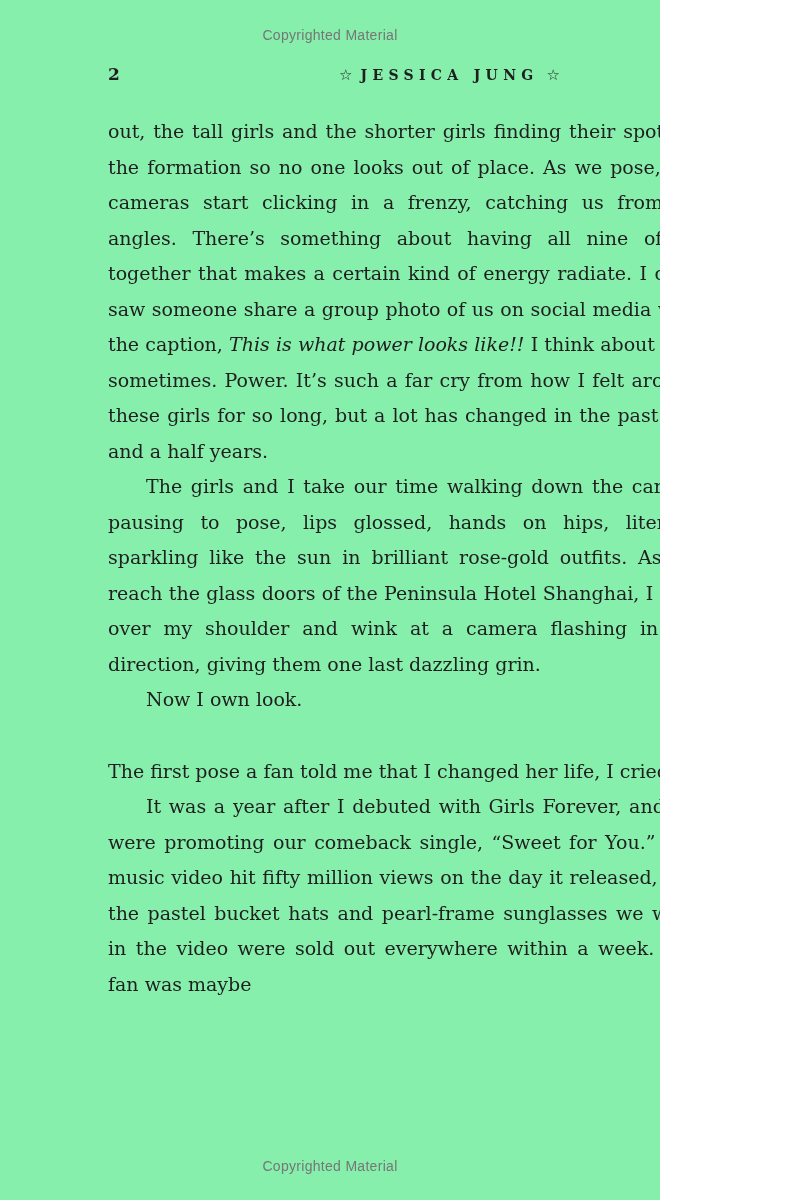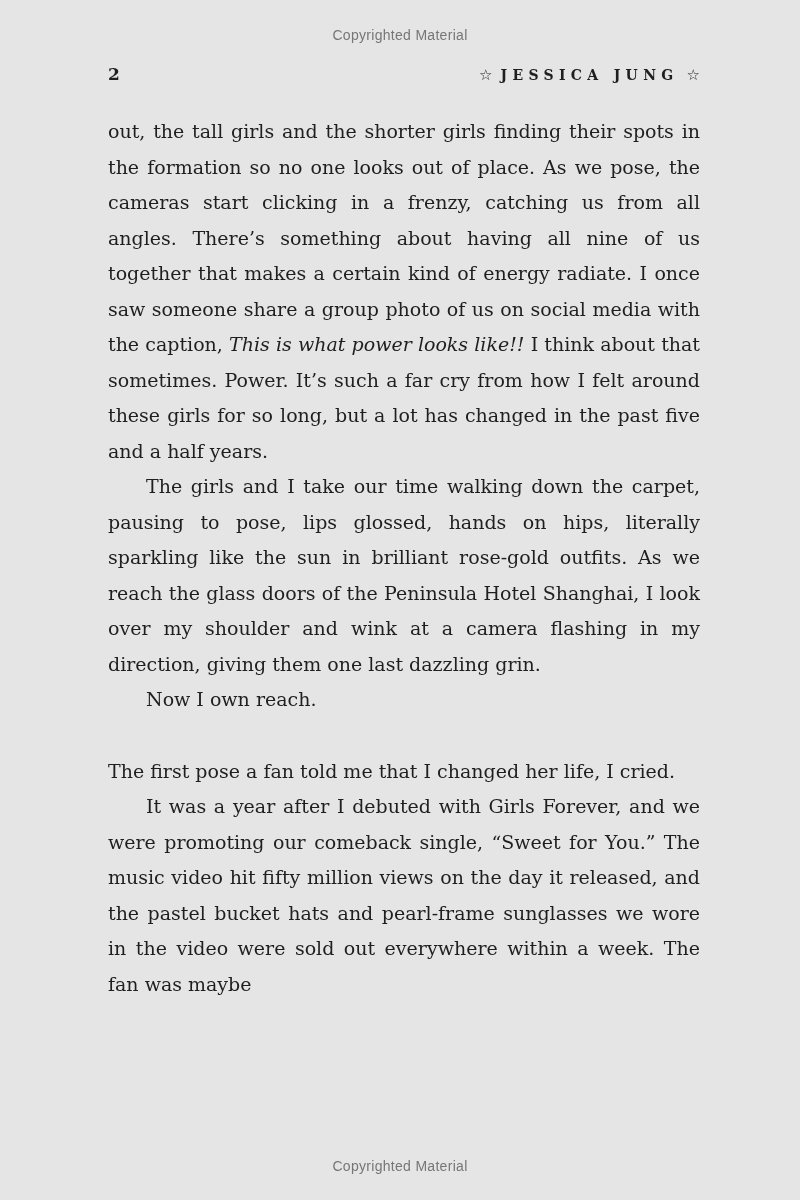--- a/index.html
+++ b/index.html
@@ -2,23 +2,23 @@
 <html><head>
   <meta charset="utf-8">
   <style>
     html, body {
       margin: 0;
       padding: 0;
       background: #ffffff;
     }
     .page {
       position: relative;
-      width: 800px;
+      width: 660px;
       height: 1200px;
-      background: #e5e5e5;
+      background: #86efac;
       box-sizing: border-box;
       font-family: "DejaVu Serif", serif;
       color: #1f1f1f;
       overflow: hidden;
     }
     .notice {
       position: absolute;
       left: 0;
       width: 100%;
       text-align: center;
@@ -87,20 +87,20 @@
     <span class="running-head">
       <span class="star">☆</span>
       <span class="head-text">JESSICA JUNG</span>
       <span class="star">☆</span>
     </span>
   </div>
 
   <div class="body-text">
       <p class="para"><span>out, the tall girls and the shorter girls finding their spots in the formation so no one looks out of place. As we pose, the cameras start clicking in a frenzy, catching us from all angles. There’s something about having all nine of us together that makes a certain kind of energy radiate. I once saw someone share a group photo of us on social media with the caption, </span><em>This is what power looks like!!</em><span> I think about that sometimes. Power. It’s such a far cry from how I felt around these girls for so long, but a lot has changed in the past five and a half years.</span></p>
       <p class="para indent"><span>The girls and I take our time walking down the carpet, pausing to pose, lips glossed, hands on hips, literally sparkling like the sun in brilliant rose-gold outfits. As we reach the glass doors of the Peninsula Hotel Shanghai, I look over my shoulder and wink at a camera flashing in my direction, giving them one last dazzling grin.</span></p>
-      <p class="para indent"><span>Now I own reach.</span></p>
+      <p class="para indent"><span>Now I own look.</span></p>
       <p class="para space-before"><span>The first pose a fan told me that I changed her life, I cried.</span></p>
       <p class="para indent"><span>It was a year after I debuted with Girls Forever, and we were promoting our comeback single, “Sweet for You.” The music video hit fifty million views on the day it released, and the pastel bucket hats and pearl-frame sunglasses we wore in the video were sold out everywhere within a week. The fan was maybe</span></p>
     </div>
 
   <div class="notice bottom">Copyrighted Material</div>
 
 </div>
 
 </body></html>

